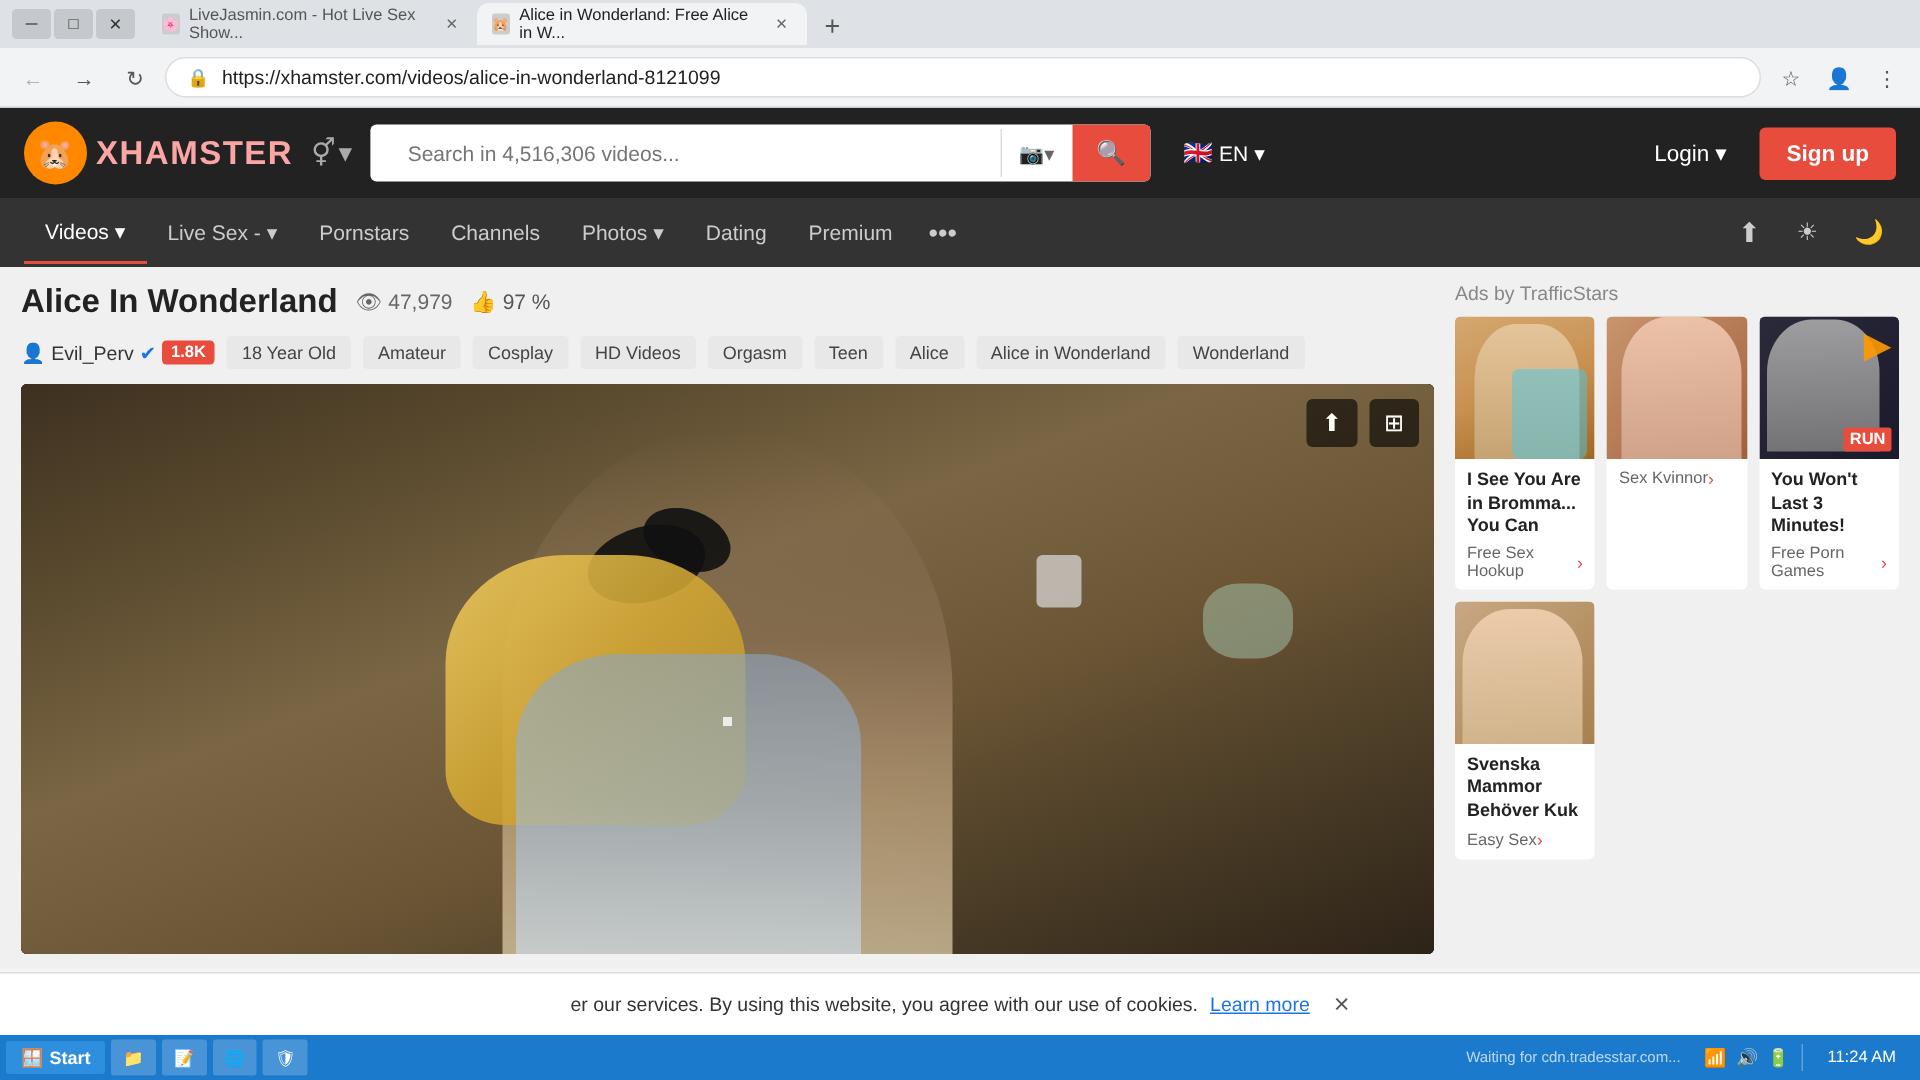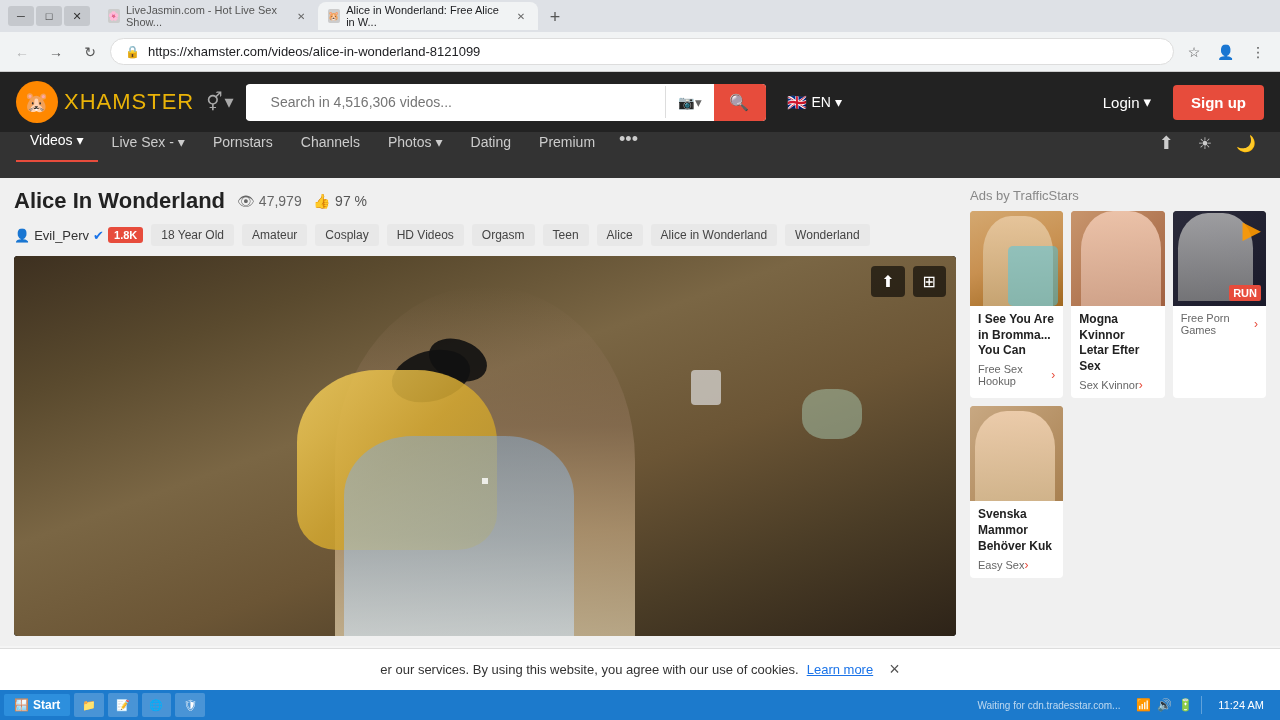--- a/index.html
+++ b/index.html
@@ -22,34 +22,34 @@
     .nav-btn:disabled { opacity: 0.4; }
     .address-bar { flex: 1; background: white; border: 1px solid #ddd; border-radius: 20px; padding: 5px 14px; font-size: 13px; color: #1a73e8; display: flex; align-items: center; gap: 8px; cursor: text; }
     .address-text { color: #202124; font-size: 13px; }
     .browser-actions { display: flex; gap: 4px; align-items: center; }
     .browser-action-btn { width: 28px; height: 28px; background: none; border: none; border-radius: 50%; cursor: pointer; display: flex; align-items: center; justify-content: center; font-size: 14px; color: #555; }
 
     
     .site-header { background: #222; padding: 8px 16px; display: flex; align-items: center; gap: 12px; height: 60px; }
     .logo { display: flex; align-items: center; gap: 6px; color: white; font-weight: bold; font-size: 20px; text-decoration: none; }
     .logo-icon { width: 42px; height: 42px; background: #f80; border-radius: 50%; display: flex; align-items: center; justify-content: center; font-size: 20px; }
-    .logo-text { color: #eab308; font-size: 22px; font-weight: 400; letter-spacing: 1px; }
+    .logo-text { color: #fca5a5; font-size: 22px; font-weight: 700; letter-spacing: 1px; }
     .gender-icon { color: #aaa; font-size: 18px; cursor: pointer; display: flex; align-items: center; gap: 2px; }
     .search-bar { flex: 1; max-width: 520px; display: flex; align-items: center; background: white; border-radius: 4px; overflow: hidden; }
     .search-input { flex: 1; border: none; padding: 9px 25px; font-size: 14px; outline: none; color: #333; }
     .search-divider { width: 1px; background: #ddd; height: 32px; }
     .search-upload-btn { padding: 8px 12px; background: white; border: none; cursor: pointer; color: #666; display: flex; align-items: center; }
     .search-btn { background: #e74c3c; color: white; border: none; padding: 9px 16px; cursor: pointer; font-size: 16px; display: flex; align-items: center; }
     .lang-btn { color: white; background: none; border: none; cursor: pointer; display: flex; align-items: center; gap: 4px; font-size: 14px; padding: 6px 10px; }
     .header-actions { display: flex; align-items: center; gap: 8px; margin-left: auto; }
     .login-btn { background: none; border: none; color: white; cursor: pointer; font-size: 15px; padding: 8px 14px; display: flex; align-items: center; gap: 4px; }
     .signup-btn { background: #e74c3c; color: white; border: none; border-radius: 4px; padding: 9px 18px; font-size: 15px; font-weight: bold; cursor: pointer; }
 
     
-    .site-nav { background: #333; display: flex; align-items: flex-end; padding: 16px 16px; height: 46px; }
+    .site-nav { background: #333; display: flex; align-items: center; padding: 16px 16px; height: 46px; }
     .nav-item { color: #ccc; padding: 12px 14px; cursor: pointer; font-size: 14px; display: flex; align-items: center; gap: 4px; text-decoration: none; }
     .nav-item.active { color: white; border-bottom: 2px solid #e74c3c; }
     .nav-more { color: #ccc; padding: 12px 10px; cursor: pointer; font-size: 18px; }
     .nav-right { margin-left: auto; display: flex; align-items: center; gap: 8px; }
     .nav-icon-btn { background: none; border: none; color: #ccc; cursor: pointer; font-size: 18px; padding: 8px; }
     .theme-btn { background: none; border: none; color: #ccc; cursor: pointer; font-size: 16px; padding: 6px 8px; }
 
     
     .content-area { display: flex; padding: 0; background: #f0f0f0; }
     .main-content { flex: 1; padding: 10px 14px; }
@@ -286,37 +286,37 @@
         </div>
       </div>
 
       <div class="ad-card">
         <div class="ad-img ad-img-2">
           <div style="width:100%;height:100%;background:linear-gradient(135deg,#c8956c,#a06040);position:relative;overflow:hidden;">
             <div style="position:absolute;bottom:0;left:10px;width:80px;height:95px;background:linear-gradient(to top,#d4a890,#f0c8b0);border-radius:40% 40% 0 0;opacity:0.9;"></div>
           </div>
         </div>
         <div class="ad-body">
-          <div class="ad-title">Mogna Kvinnor Letar Efter Sex</div>
           <div class="ad-link-row">
             <span class="ad-link-text">Sex Kvinnor</span>
             <span class="ad-arrow">›</span>
           </div>
         </div>
       </div>
 
       <div class="ad-card">
         <div class="ad-img ad-img-3">
           <div style="width:100%;height:100%;background:linear-gradient(135deg,#2a2a3a,#1a1a2a);position:relative;overflow:hidden;">
             <div style="position:absolute;bottom:5px;left:5px;width:75px;height:88px;background:linear-gradient(to top,#888,#bbb);border-radius:40% 40% 0 0;opacity:0.8;"></div>
             <div style="position:absolute;top:5px;right:5px;font-size:24px;color:#f90;opacity:0.9;">▶</div>
             <div style="position:absolute;bottom:5px;right:5px;font-size:11px;color:white;font-weight:bold;background:#e74c3c;padding:2px 4px;border-radius:2px;">RUN</div>
           </div>
         </div>
         <div class="ad-body">
+          <div class="ad-title">You Won't Last 3 Minutes!</div>
           <div class="ad-link-row">
             <span class="ad-link-text">Free Porn Games</span>
             <span class="ad-arrow">›</span>
           </div>
         </div>
       </div>
 
       <div class="ad-card">
         <div class="ad-img ad-img-4">
           <div style="width:100%;height:100%;background:linear-gradient(135deg,#c8a882,#a88050);position:relative;overflow:hidden;">

